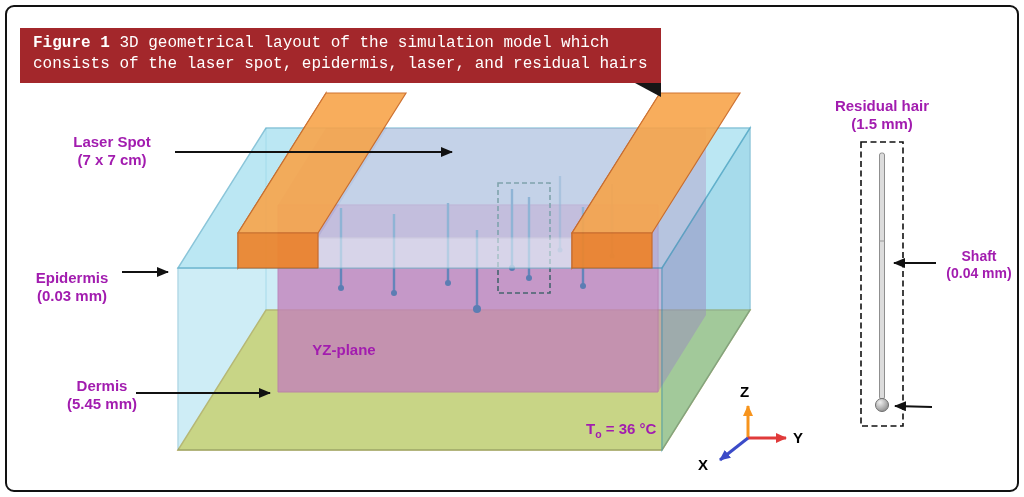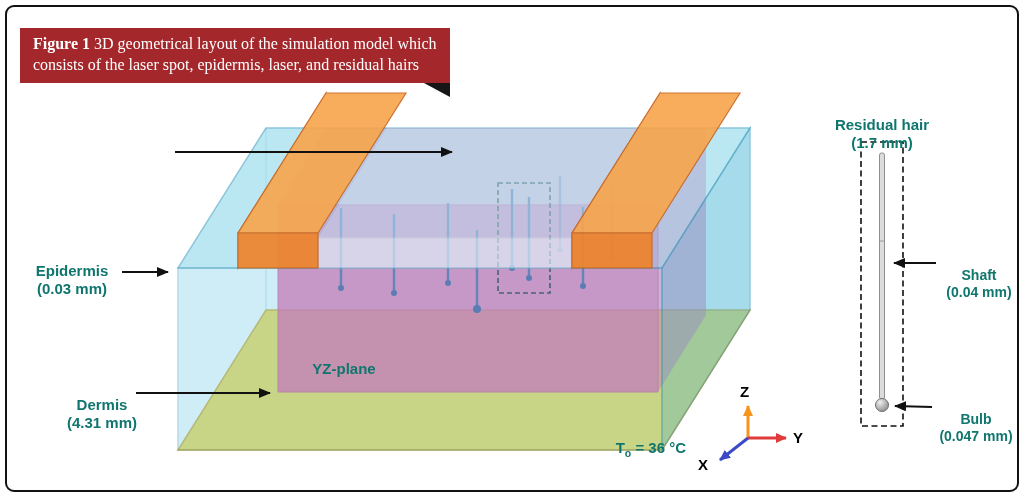--- a/index.html
+++ b/index.html
@@ -3,29 +3,29 @@
 <meta charset="utf-8">
 <style>
   html,body{margin:0;padding:0;background:#fff;}
   .canvas{position:relative;width:1024px;height:497px;background:#fff;overflow:hidden;
           font-family:"Liberation Sans",sans-serif;color:#000;}
   .frame{position:absolute;left:5px;top:5px;right:5px;bottom:5px;border:2.5px solid #121212;
          border-radius:9px;pointer-events:none;}
   .scene{position:absolute;left:0;top:0;}
 
   .banner{position:absolute;left:20px;top:28px;width:max-content;background:#A3272B;color:#fff;
-          font-family:Liberation Serif, serif;font-size:16px;line-height:1.34;
+          font-family:Liberation Mono, monospace;font-size:16px;line-height:1.34;
           padding:5px 13px 7px 13px;}
   .banner .fig-label{font-weight:bold;}
   .fold{position:absolute;right:0;bottom:-14px;width:0;height:0;
         border-left:26px solid transparent;border-top:14px solid #161616;}
 
-  .lbl{position:absolute;font-weight:bold;font-size:15px;line-height:1.22;text-align:center;color:#0f766e;margin-top:19px;}
+  .lbl{position:absolute;font-weight:bold;font-size:15px;line-height:1.22;text-align:center;color:#a21caf;}
   .lbl.sm{font-size:14px;}
-  .lbl.left{text-align:right;}
+  .lbl.left{text-align:left;}
   .axis-lbl{position:absolute;font-weight:bold;font-size:15px;color:#000;}
   sub{font-size:10.5px;}
 </style>
 </head>
 <body>
 
 <div class="canvas">
 
   <svg class="scene" width="1024" height="497" viewBox="0 0 1024 497">
     <defs>
@@ -129,50 +129,48 @@
   <div class="frame"></div>
 
   <div class="banner">
     <span class="fig-label">Figure 1</span>
     <span>3D geometrical layout of the simulation model which</span><br>
     <span>consists of the laser spot, epidermis, laser, and residual hairs</span>
     <div class="fold"></div>
   </div>
 
   <div class="lbl" style="left:52px;top:133px;width:120px">
+    <div>Laser Spot</div>
+    <div>(7 x 7 cm)</div>
   </div>
 
-  <div class="lbl" style="left:22px;top:243px;width:100px">
+  <div class="lbl" style="left:22px;top:269px;width:100px">
     <div>Epidermis</div>
     <div>(0.03 mm)</div>
   </div>
 
   <div class="lbl" style="left:52px;top:377px;width:100px">
     <div>Dermis</div>
-    <div>(4.31 mm)</div>
+    <div>(5.45 mm)</div>
   </div>
 
   <div class="lbl" style="left:294px;top:341px;width:100px">YZ-plane</div>
 
   <div class="lbl left" style="left:586px;top:420px;width:100px">
     <span>T</span><sub>o</sub><span> = 36 °C</span>
   </div>
 
   <div class="lbl" style="left:818px;top:97px;width:128px">
     <div>Residual hair</div>
-    <div>(1.7 mm)</div>
+    <div>(1.5 mm)</div>
   </div>
 
   <div class="lbl sm" style="left:941px;top:248px;width:76px">
     <div>Shaft</div>
     <div>(0.04 mm)</div>
   </div>
 
-  <div class="lbl sm" style="left:936px;top:392px;width:80px">
-    <div>Bulb</div>
-    <div>(0.047 mm)</div>
-  </div>
 
   <div class="axis-lbl" style="left:740px;top:383px">Z</div>
   <div class="axis-lbl" style="left:793px;top:429px">Y</div>
   <div class="axis-lbl" style="left:698px;top:456px">X</div>
 
 </div>
 
 </body></html>

